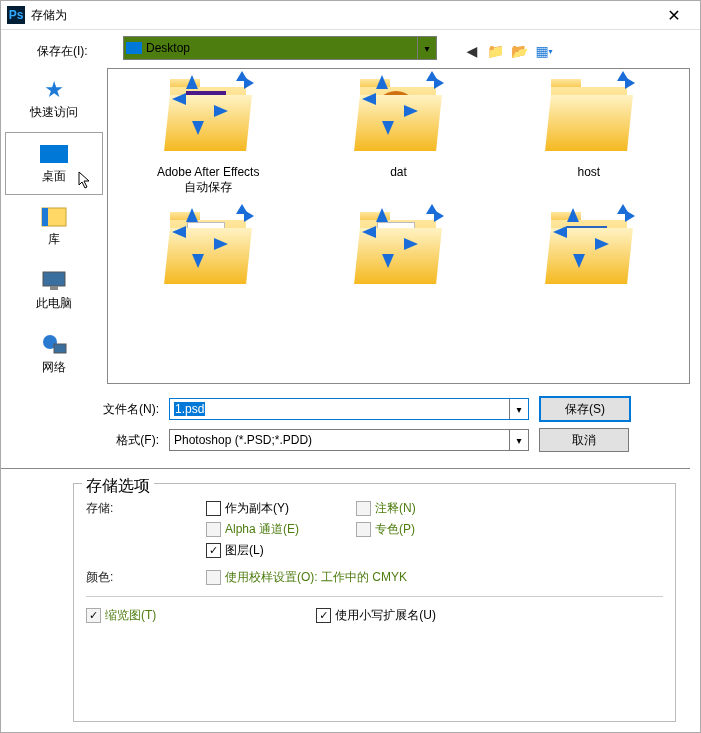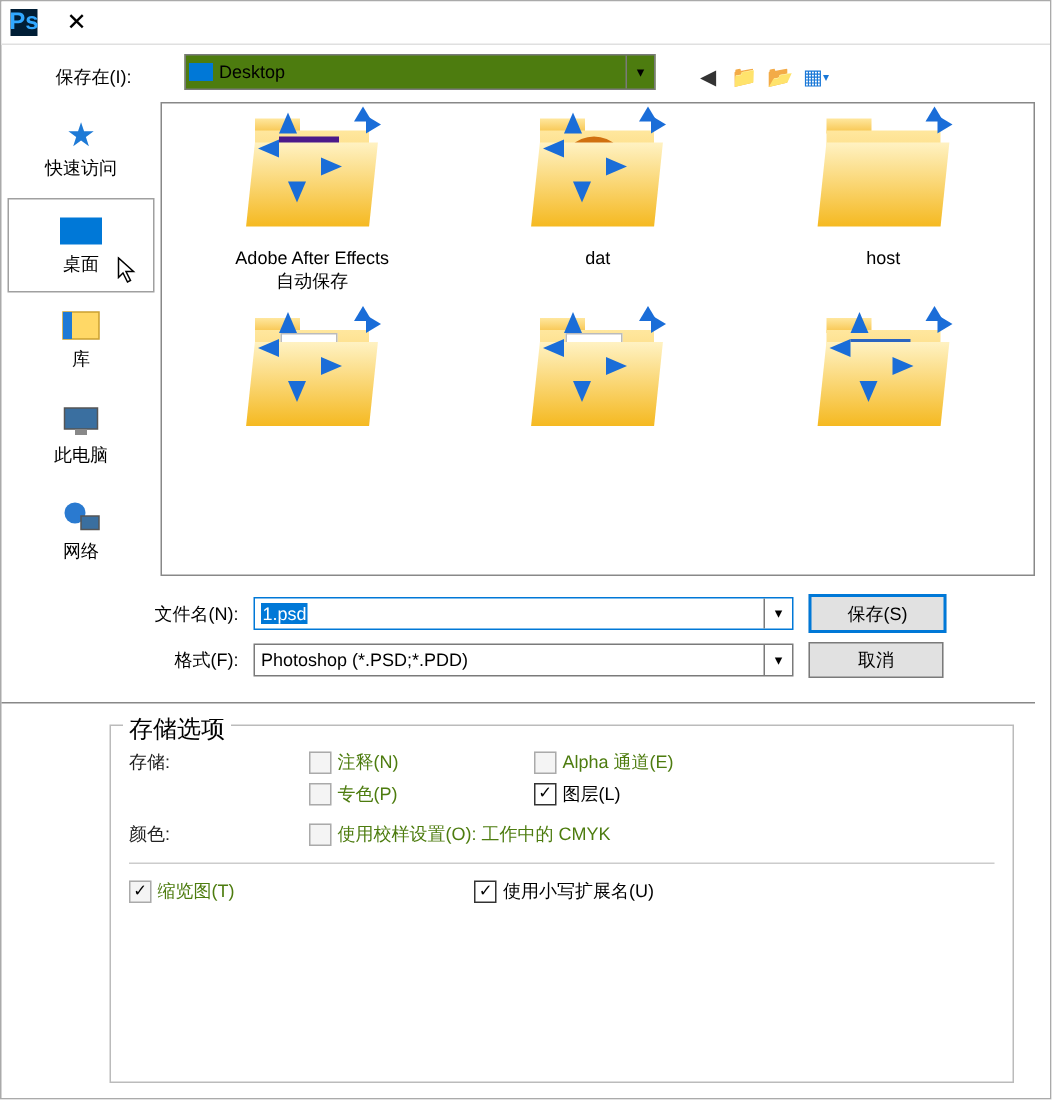--- a/index.html
+++ b/index.html
@@ -28,21 +28,21 @@
   align-items: center;
   padding: 0 6px;
   background: #fff;
   border-bottom: 1px solid #e0e0e0;
 }
 .titlebar .ps-logo {
   width: 18px;
   height: 18px;
   background: #001e36;
   color: #31a8ff;
-  font-size: 16px;
+  font-size: 12px;
   font-weight: bold;
   display: flex;
   align-items: center;
   justify-content: center;
   margin-right: 6px;
 }
 .titlebar .title { flex: 1; }
 .titlebar .close {
   width: 40px;
   height: 28px;
@@ -398,20 +398,21 @@
 }
 .cursor svg { display: block; }
 </style>
 </head>
 <body>
 
 <div class="window">
 
   <div class="titlebar">
     <div class="ps-logo">Ps</div>
+    <div class="title">存储为</div>
     <div class="close">✕</div>
   </div>
 
   <div class="toolbar-row">
     <div class="lbl">保存在(I):</div>
     <div class="location-combo">
       <div class="desk-icon"></div>
       <span>Desktop</span>
       <div class="chev">▾</div>
     </div>
@@ -596,20 +597,24 @@
         </div>
     </div>
   </div>
 
   <div class="options-panel">
     <div class="legend">存储选项</div>
 
     <div class="opt-row">
       <div class="opt-label">存储:</div>
       <div class="opt-grid">
+        <div class="chk">
+          <div class="box"></div>
+          <span class="lbltxt">作为副本(Y)</span>
+        </div>
         <div class="chk disabled">
           <div class="box"></div>
           <span class="lbltxt">注释(N)</span>
         </div>
         <div class="chk disabled">
           <div class="box"></div>
           <span class="lbltxt">Alpha 通道(E)</span>
         </div>
         <div class="chk disabled">
           <div class="box"></div>

